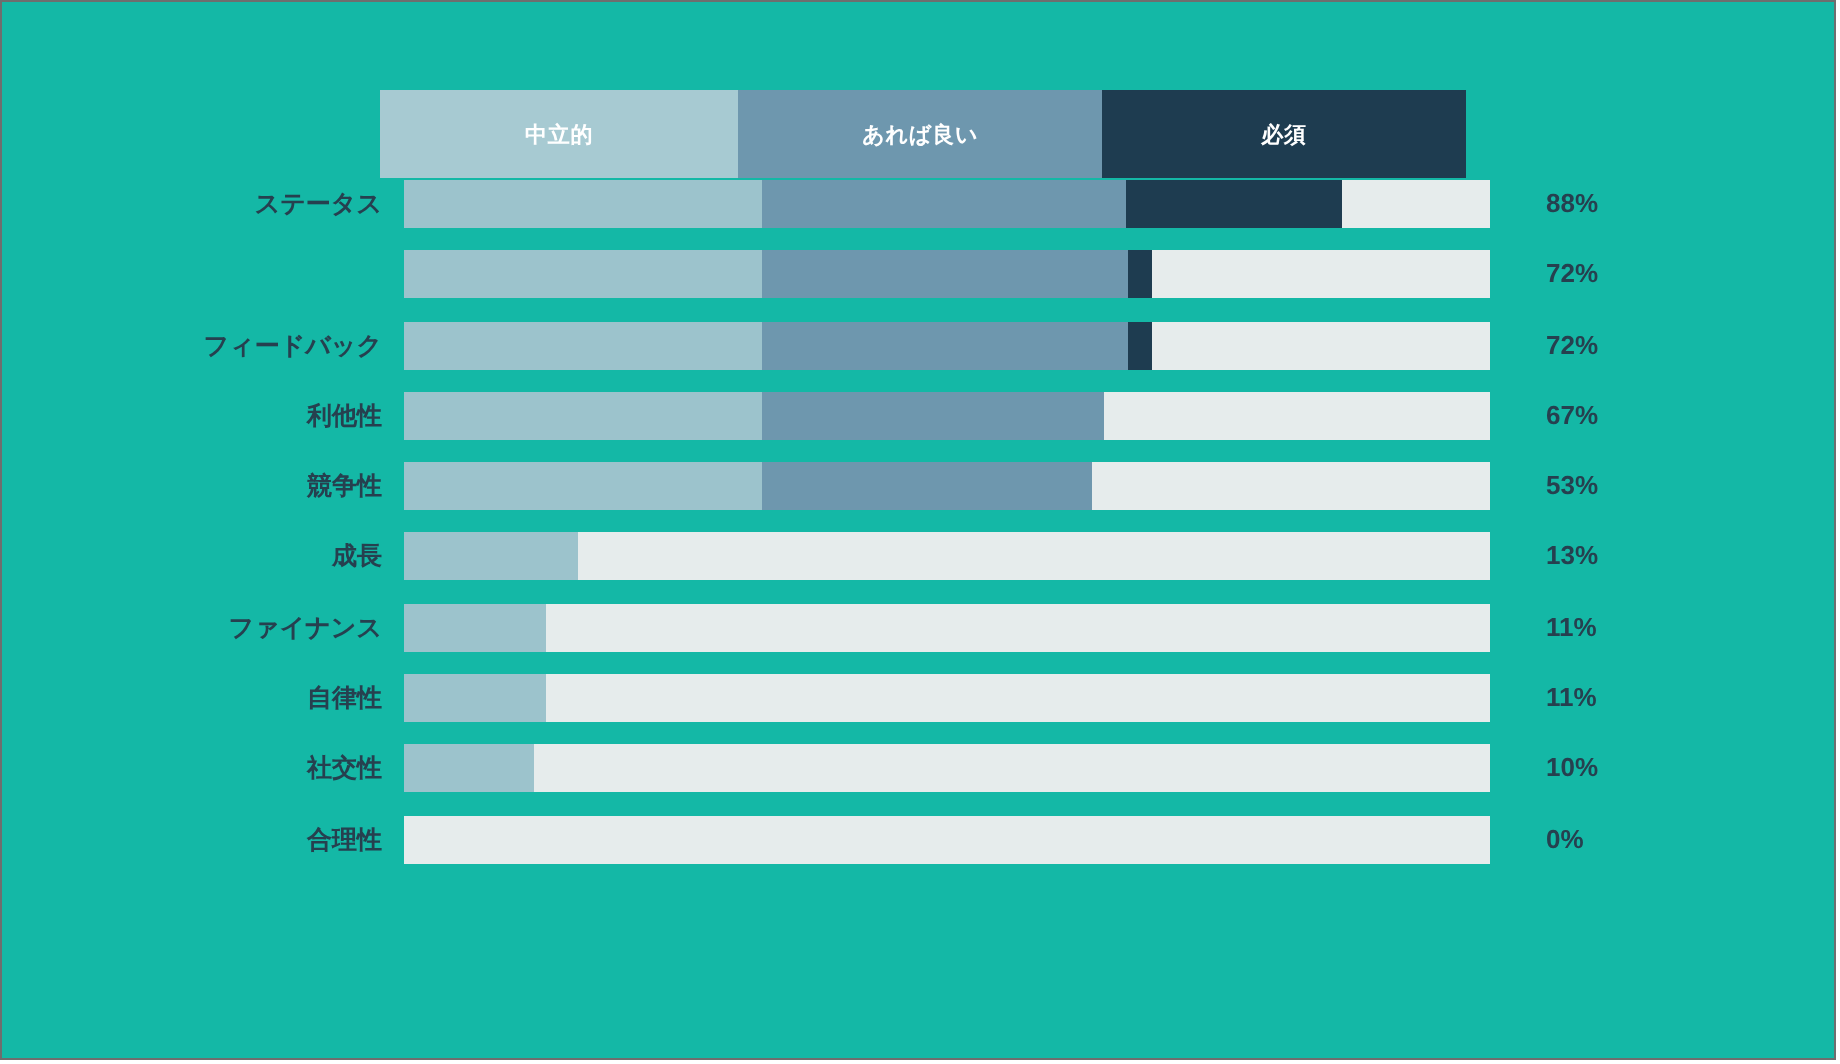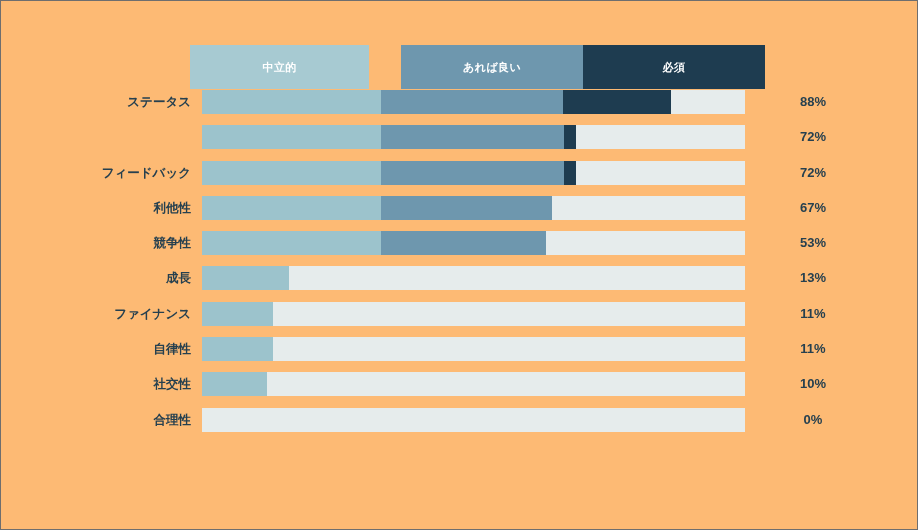--- a/index.html
+++ b/index.html
@@ -12,21 +12,21 @@
     background: #ffffff;
     font-family: "Liberation Sans", "DejaVu Sans", sans-serif;
     overflow: hidden;
   }
 
   #canvas {
     position: relative;
     width: 918px;
     height: 530px;
     border: 1px solid #6e6e6e;
-    background: #fdba74;
+    background: #14b8a6;
     box-sizing: border-box;
   }
 
   
   #legend {
     position: absolute;
     left: 189px;
     top: 44px;
     width: 543px;
     height: 44px;
@@ -37,21 +37,21 @@
     align-items: center;
     justify-content: center;
     height: 100%;
     color: #ffffff;
     font-size: 11px;
     font-weight: 600;
     letter-spacing: 0.4px;
     box-sizing: border-box;
   }
   .legend-seg.neutral  { background: #a7cad2; }
-  .legend-seg.nice     { background: #6e97ae; margin-left: 32px; }
+  .legend-seg.nice     { background: #6e97ae; }
   .legend-seg.must     { background: #1e3c50; }
 
   
   #rows {
     position: absolute;
     left: 12px;
     top: 89px;
     width: 918px;
   }
   .row {
@@ -88,21 +88,21 @@
   .seg.nice    { background: #6e97ae; }
   .seg.must    { background: #1e3c50; }
 
   .row-value {
     position: absolute;
     left: 760px;
     top: 0;
     width: 80px;
     height: 24px;
     line-height: 24px;
-    text-align: center;
+    text-align: left;
     font-size: 13px;
     font-weight: 700;
     color: #26404f;
   }
 </style>
 </head>
 <body>
 
 <div id="canvas">
 

